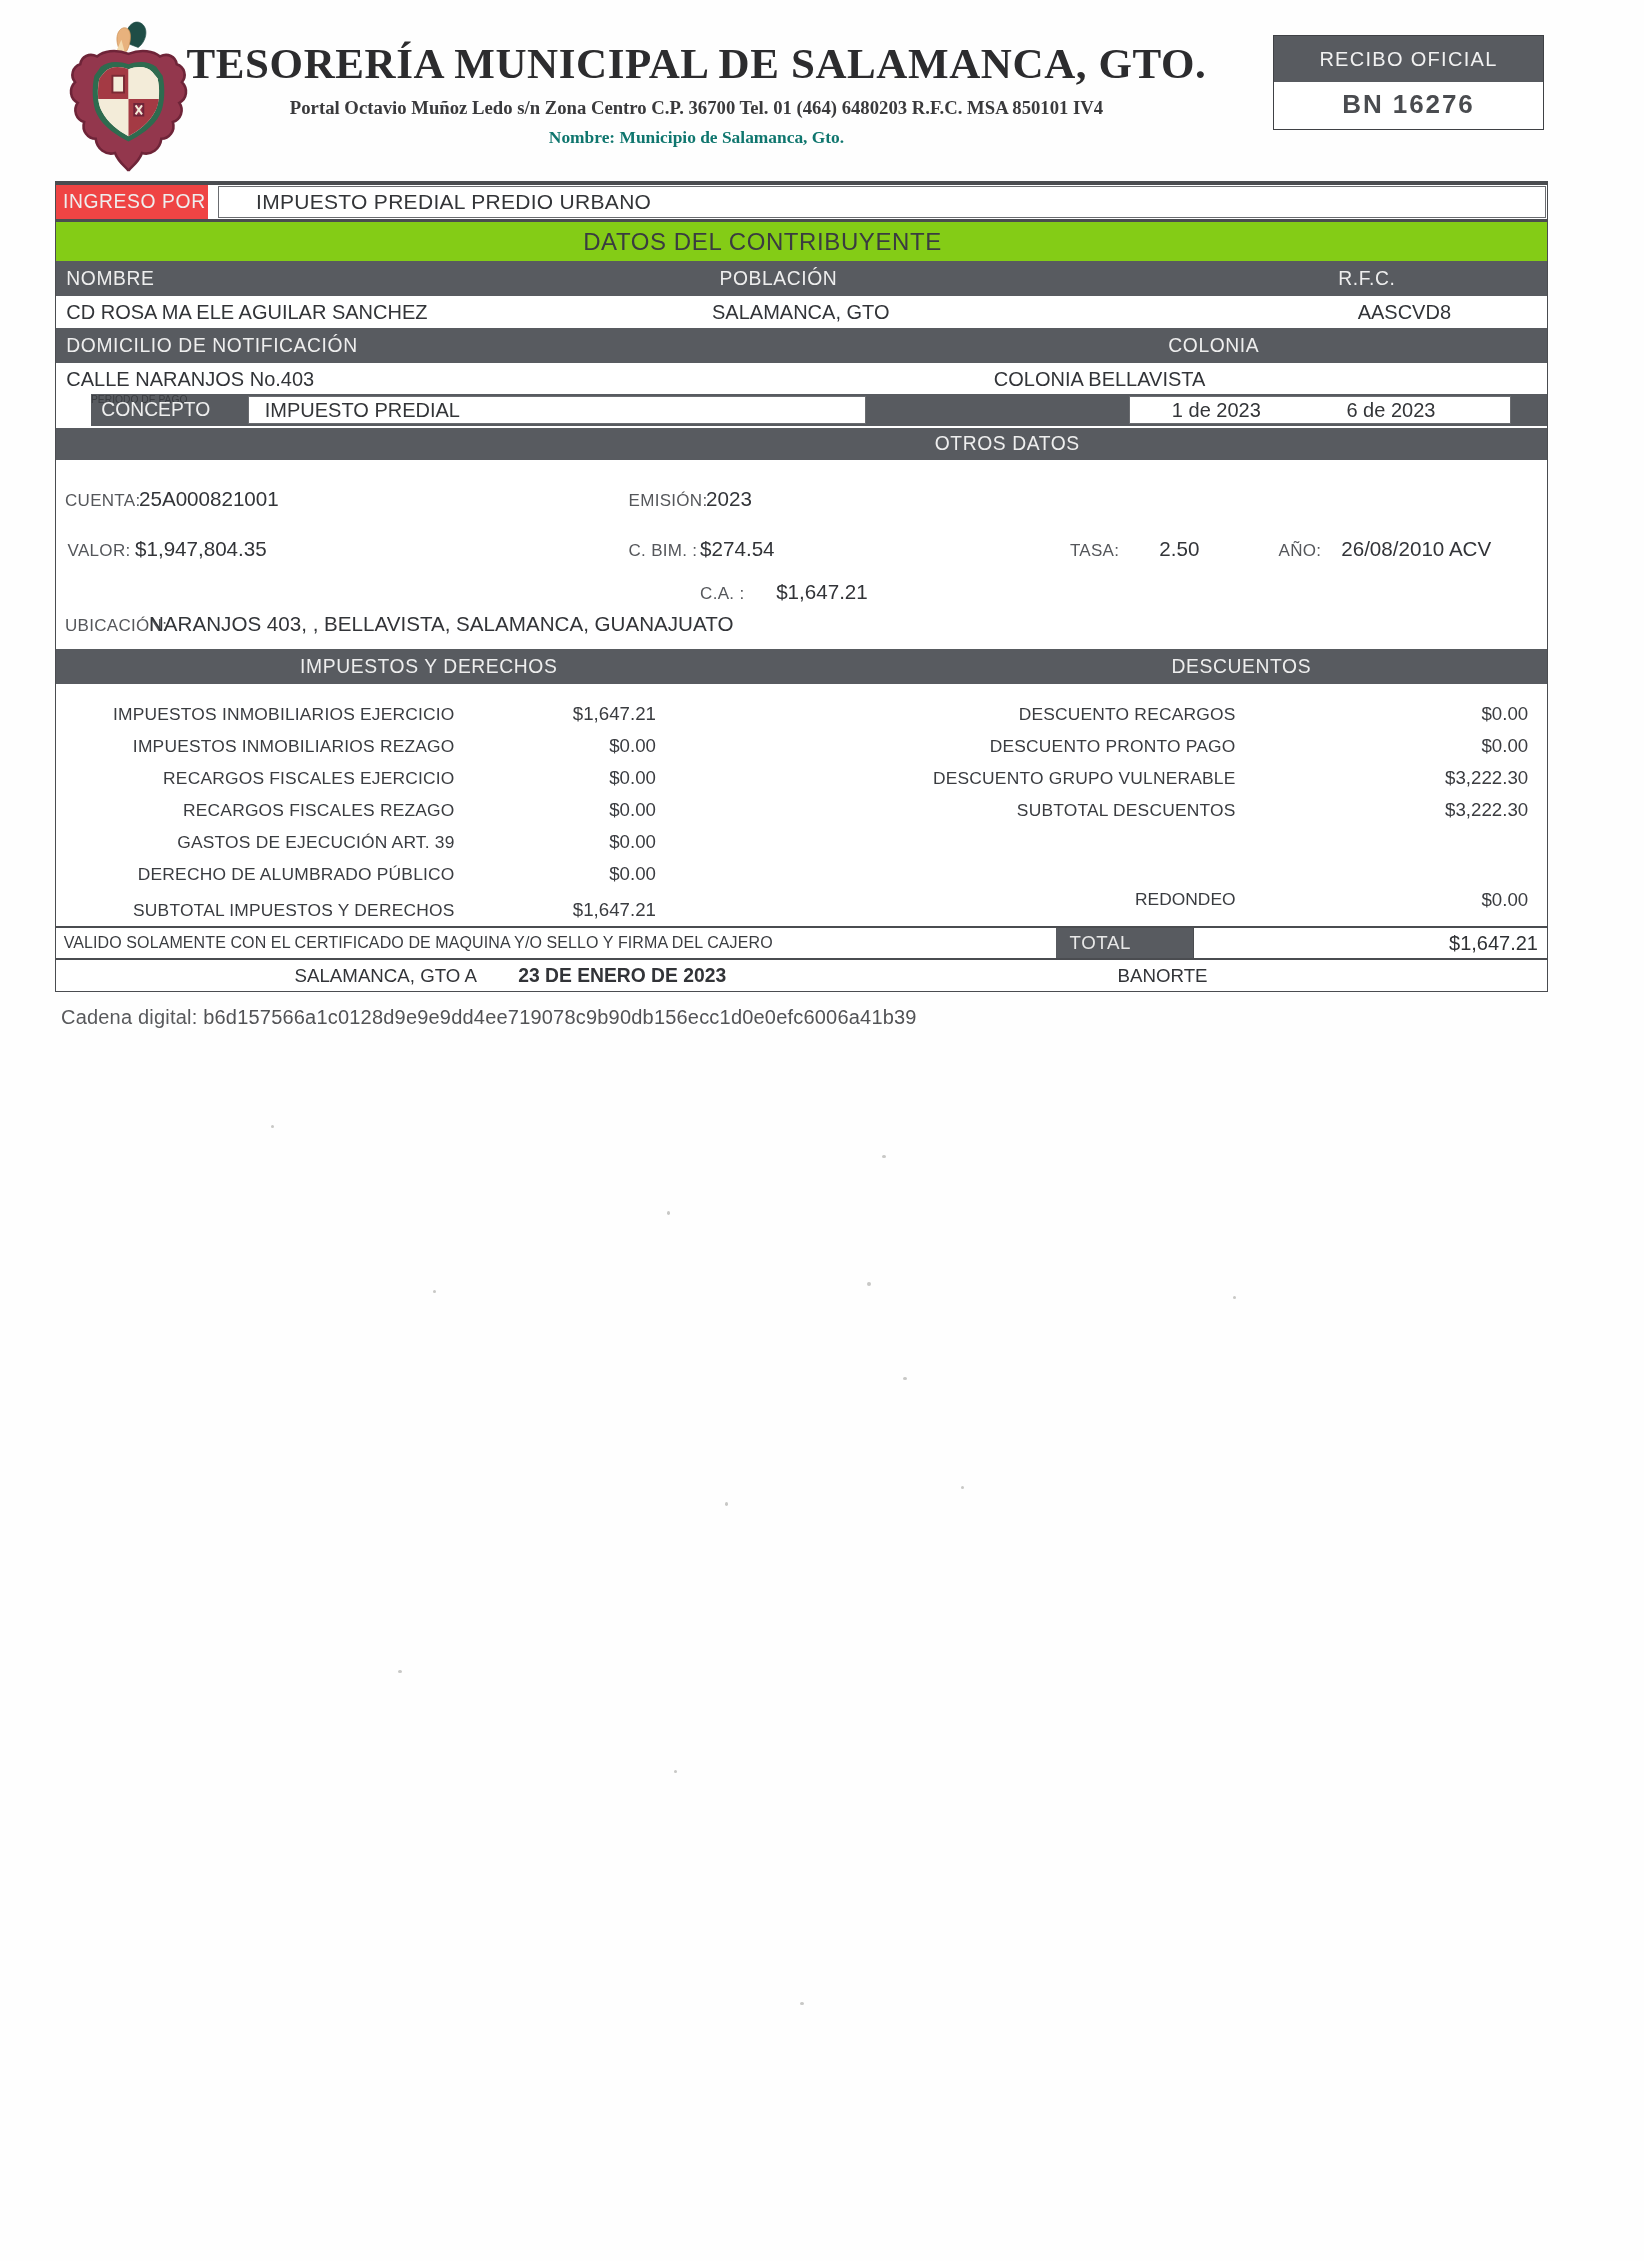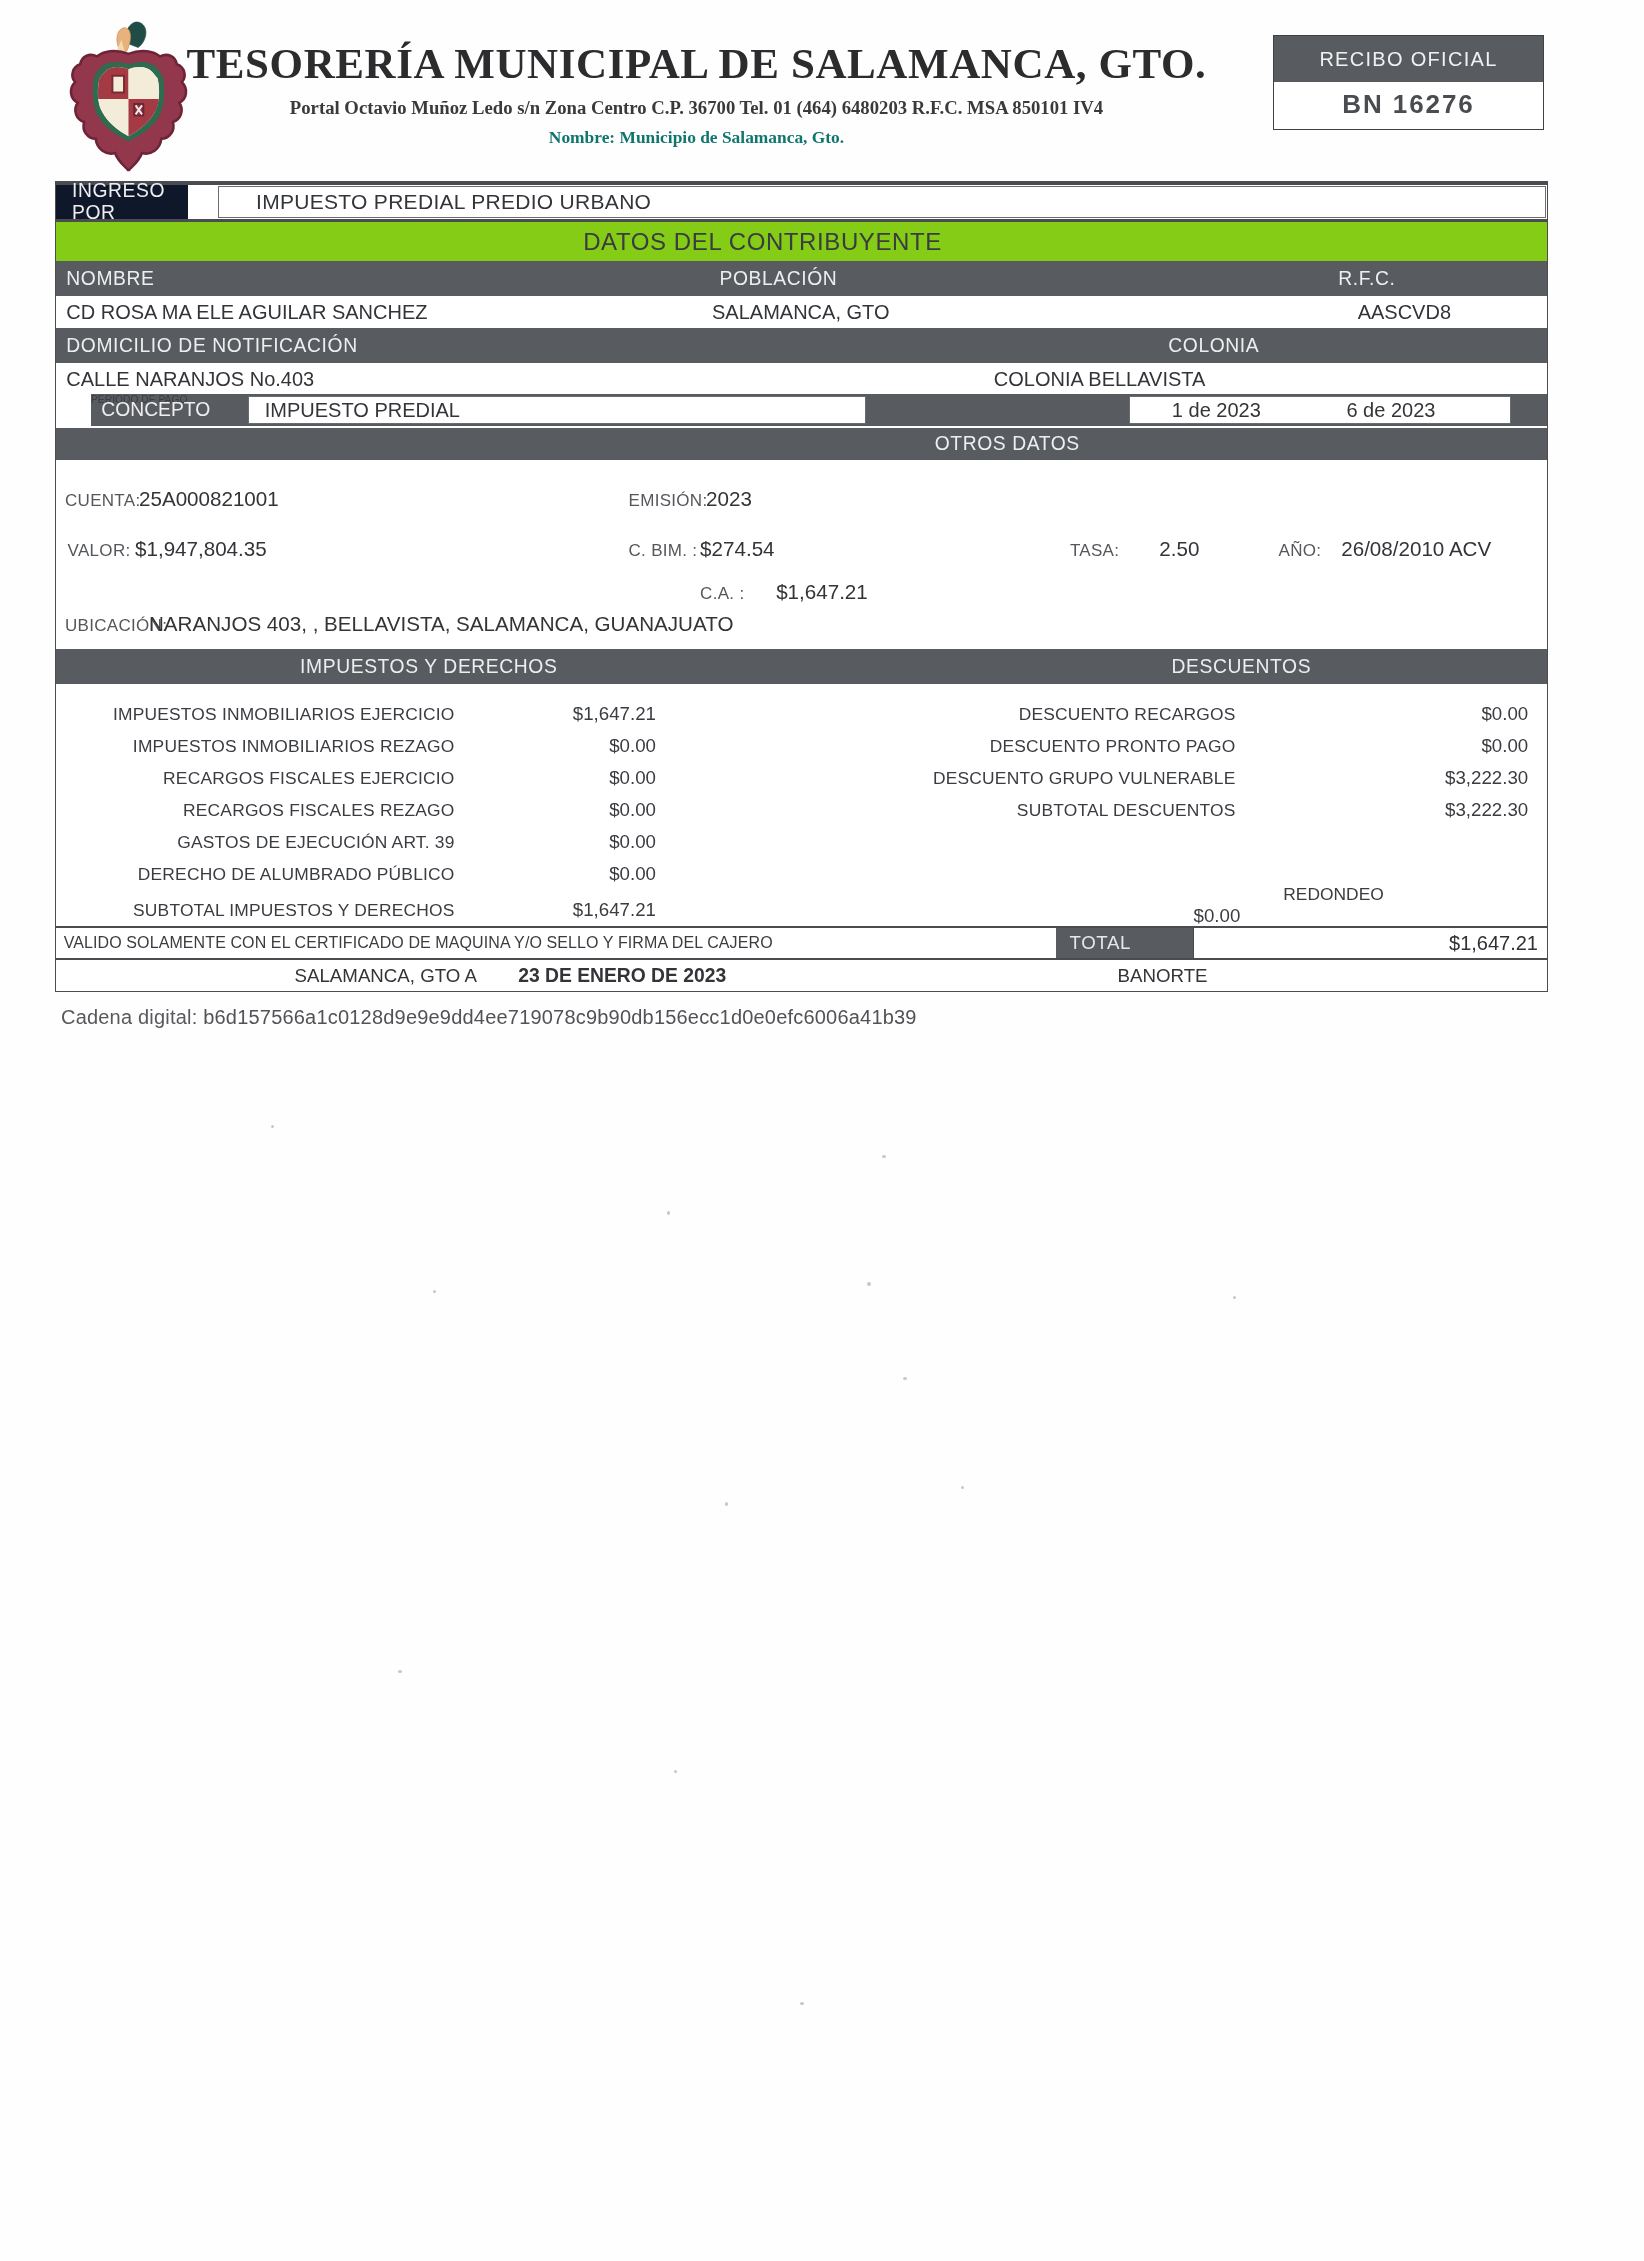--- a/index.html
+++ b/index.html
@@ -43,23 +43,23 @@
   
   .form {
     position:absolute; left:55px; top:181px; width:1493px;
     border:1.9px solid #4a4c50; border-top:4.5px solid #4a4c50; background:#fff;
   }
   .band { background:#585b60; color:#eeeeee; position:relative; }
   .band .blabel { position:absolute; top:50%; transform:translateY(-50%); font-size:19.3px; letter-spacing:0.6px; white-space:nowrap; }
 
   .row-ingreso { height:37px; position:relative; border-bottom:3.2px solid #4a4c50; background:#fff; }
   .row-ingreso .ing-label {
-    position:absolute; left:0; top:0; width:132px; height:100%;
-    background:#0f172a; color:#eeeeee; display:flex; align-items:center;
-    padding-left:16px; font-size:19.3px; letter-spacing:0.6px;
+    position:absolute; left:0; top:0; width:152px; height:100%;
+    background:#ef4444; color:#eeeeee; display:flex; align-items:center;
+    padding-left:7px; font-size:19.3px; letter-spacing:0.6px;
   }
   .row-ingreso .ing-value {
     position:absolute; left:162px; top:1.3px; right:1.3px; bottom:1.3px;
     border:1.3px solid #6a6c70; display:flex; align-items:center;
     padding-left:37px; font-size:21px; color:#333538; letter-spacing:0.3px;
   }
 
   .row-datos-title { height:39px; display:flex; align-items:center; justify-content:center; background:#84cc16; }
   .row-datos-title span { font-size:24px; color:#3a3c40; letter-spacing:0.6px; transform:translateX(-39px); }
 
@@ -91,21 +91,21 @@
   .row-band3 .lbl-right { left:79.5%; transform:translate(-50%,-50%); }
 
   .table-area { height:242px; position:relative; background:#fff; font-size:17.4px; color:#3a3c40; }
   .tbl { position:absolute; top:9px; }
   .tbl-left { left:0; width:40.5%; }
   .tbl-right { left:40.5%; width:58.5%; }
   .trow { height:32px; display:flex; align-items:flex-end; }
   .trow .tlabel { width:66%; text-align:right; letter-spacing:0.2px; }
   .trow .tval { width:34%; text-align:right; font-size:18.7px; padding-right:3.9px; }
   .tbl-left .trow.subtotal { margin-top:3.9px; }
-  .redondeo-row { position:absolute; left:40.5%; width:58.5%; bottom:10.3px; height:32px; display:flex; align-items:center;flex-direction:column; }
+  .redondeo-row { position:absolute; left:40.5%; width:58.5%; bottom:10.3px; height:32px; display:flex; align-items:center; }
   .redondeo-row .tlabel { width:66%; text-align:right; }
   .redondeo-row .tval { width:34%; text-align:right; font-size:18.7px; padding-right:3.9px; }
 
   .row-valido { height:34px; position:relative; border-top:2.6px solid #4a4c50; border-bottom:2.6px solid #4a4c50; background:#fff; }
   .row-valido .valido-text {
     position:absolute; left:7.7px; top:50%; transform:translateY(-50%);
     font-size:16px; color:#3a3c40; letter-spacing:0.1px; white-space:nowrap;
   }
   .row-valido .total-box {
     position:absolute; left:67.1%; width:9.2%; top:0; bottom:0; background:#585b60;

